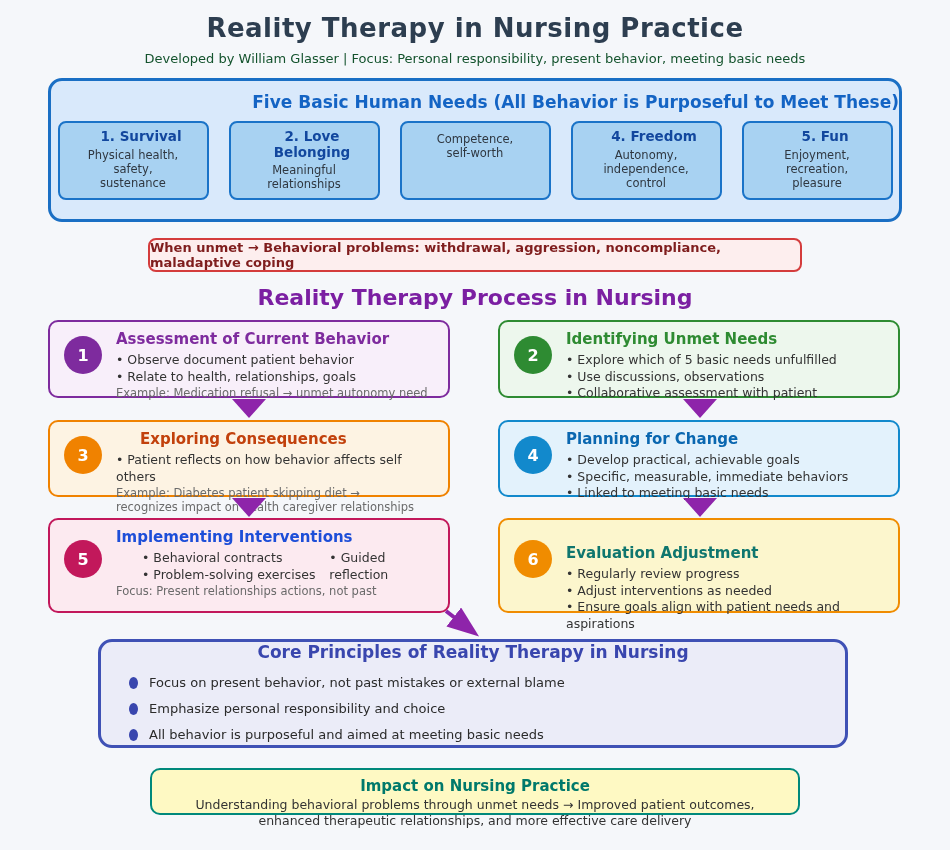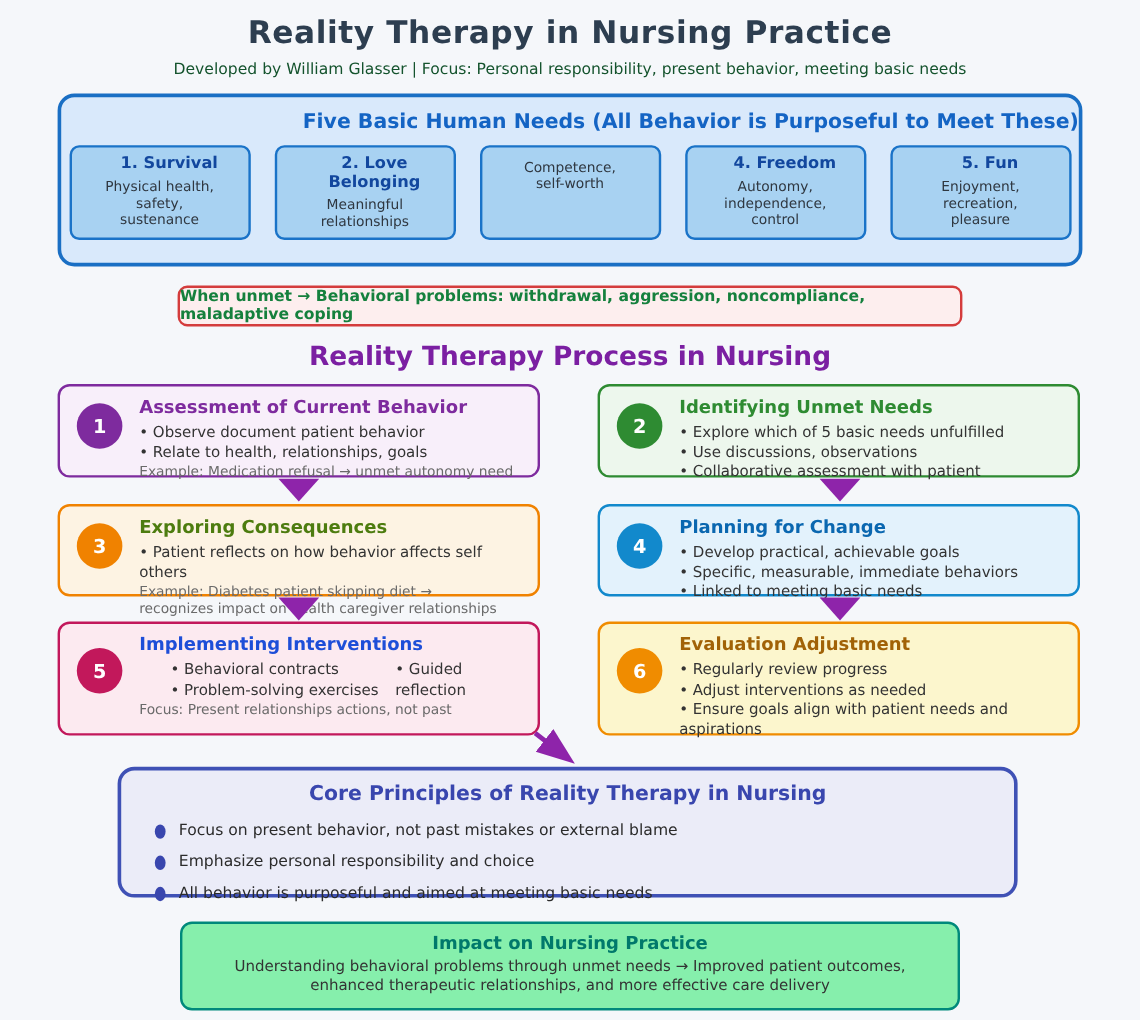--- a/index.html
+++ b/index.html
@@ -18,21 +18,21 @@
   .needs-cards { display:flex; justify-content:center; gap:20px; margin-top:9px; }
   .need-card { width:151px; height:79px; background:#a8d2f2; border:2px solid #1a73c8;
     border-radius:8px; text-align:center; padding-top:6px; }
   .need-title { font-size:13.5px; font-weight:bold; color:#12479e; white-space:pre-line; line-height:1.15;padding-left:16px; }
   .need-desc { margin-top:3px; font-size:11.5px; color:#2f3740; white-space:pre-line; line-height:1.22; }
 
   
   .warning { position:absolute; left:148px; top:238px; width:654px; height:34px;
     background:#fdeeee; border:2px solid #d43c3c; border-radius:8px;
     display:flex; align-items:center; justify-content:center; }
-  .warning-text { font-size:13px; font-weight:bold; color:#15803d; }
+  .warning-text { font-size:13px; font-weight:bold; color:#7f1d1d; }
 
   .process-title { position:absolute; top:285px; left:0; width:100%; text-align:center;
     font-size:22px; font-weight:bold; color:#7b1fa2; }
 
   
   .step { position:absolute; border-radius:10px; border:2.5px solid; }
   .step1 { left:48px;  top:320px; width:402px; height:78px; background:#f8effa; border-color:#7e2b9e; }
   .step2 { left:498px; top:320px; width:402px; height:78px; background:#edf7ed; border-color:#2e8b32; }
   .step3 { left:48px;  top:420px; width:402px; height:77px; background:#fdf3e3; border-color:#f08200; }
   .step4 { left:498px; top:420px; width:402px; height:77px; background:#e3f2fc; border-color:#1289cc; }
@@ -40,49 +40,49 @@
   .step6 { left:498px; top:518px; width:402px; height:95px; background:#fcf6cd; border-color:#f08c00; }
 
   .badge { position:absolute; left:14px; top:14px; width:38px; height:38px; border-radius:50%;
     color:#ffffff; font-weight:bold; font-size:16px; display:flex; align-items:center; justify-content:center; }
   .step5 .badge, .step6 .badge { top:20px; }
   .b1{background:#7e2b9e;} .b2{background:#2e8b32;} .b3{background:#f08200;}
   .b4{background:#1289cc;} .b5{background:#c2185b;} .b6{background:#f08c00;}
 
   .step-body { margin-left:66px; padding:8px 10px 4px 0; }
   .step-title { font-size:15px; font-weight:bold; margin-bottom:4px; }
-  .t1{color:#7e2b9e;} .t2{color:#2e8b32;} .t3{color:#4d7c0f;}
-  .t4{color:#0a67b0;} .t5{color:#1d4ed8;} .t6{color:#a16207;}
+  .t1{color:#7e2b9e;} .t2{color:#2e8b32;} .t3{color:#c2410c;margin-left:24px;}
+  .t4{color:#0a67b0;} .t5{color:#1d4ed8;} .t6{color:#0f766e;margin-top:16px;}
   .bullet { font-size:12.5px; color:#333; line-height:1.32; }
   .bullet::before { content:"• "; }
   .note { font-size:11.5px; color:#6a6a6a; line-height:1.22; white-space:pre-line; margin-top:1px; }
   .lead { font-size:12.5px; color:#333; line-height:1.3; }
   .tech-cols { display:flex; margin-left:26px; }
   .tech-col1 { width:205px; }
 
   
   .varrow { position:absolute; width:0; height:0;
     border-left:17px solid transparent; border-right:17px solid transparent;
     border-top:19px solid #8e24aa; }
   .a1 { left:232px; top:399px; } .a2 { left:683px; top:399px; }
   .a3 { left:232px; top:498px; } .a4 { left:683px; top:498px; }
   .diag { position:absolute; left:440px; top:605px; }
 
   
   .core { position:absolute; left:98px; top:639px; width:750px; height:109px;
     background:#ebecf8; border:3px solid #3f51b5; border-radius:14px; }
-  .core-title { margin-top:10px; text-align:center; font-size:17px; font-weight:bold; color:#3946ae; }
+  .core-title { text-align:center; font-size:17px; font-weight:bold; color:#3946ae; }
   .core-bullets { margin:13px 0 0 28px; }
   .core-item { display:flex; align-items:center; gap:11px; margin-bottom:11px; }
   .core-dot { width:9px; height:12px; border-radius:50%; background:#3946ae; flex:0 0 auto; }
   .core-text { font-size:13px; color:#2b2b2b; }
 
   
-  .impact { position:absolute; left:150px; top:768px; width:650px; height:74px;
-    background:#86efac; border:2.5px solid #00897b; border-radius:10px; text-align:center; }
+  .impact { position:absolute; left:150px; top:768px; width:650px; height:47px;
+    background:#fef9c3; border:2.5px solid #00897b; border-radius:10px; text-align:center; }
   .impact-title { margin-top:7px; font-size:15px; font-weight:bold; color:#00796b; }
   .impact-text { margin-top:2px; font-size:12.5px; color:#333; white-space:pre-line; line-height:1.28; }
 </style>
 </head>
 <body>
 
 <div class="page-title">Reality Therapy in Nursing Practice</div>
 <div class="page-subtitle">Developed by William Glasser | Focus: Personal responsibility, present behavior, meeting basic needs</div>
 
 <section class="needs">

